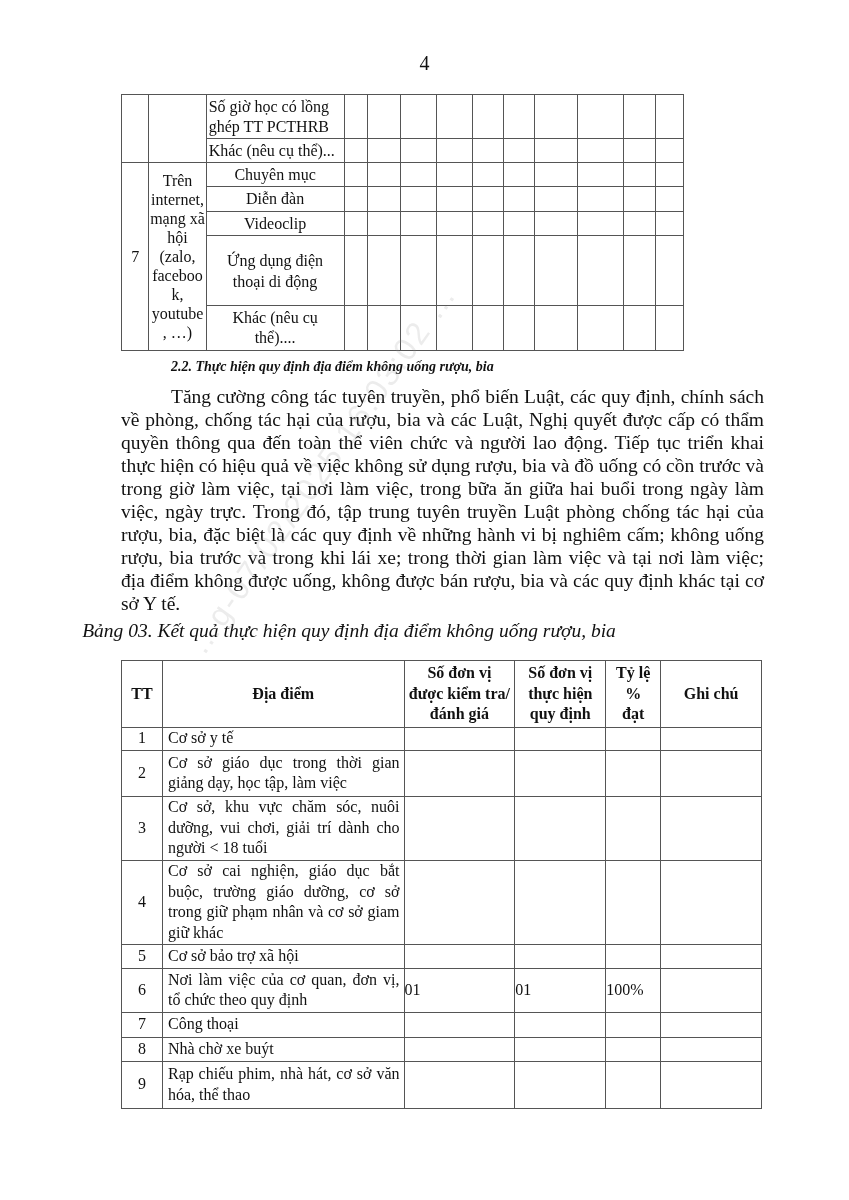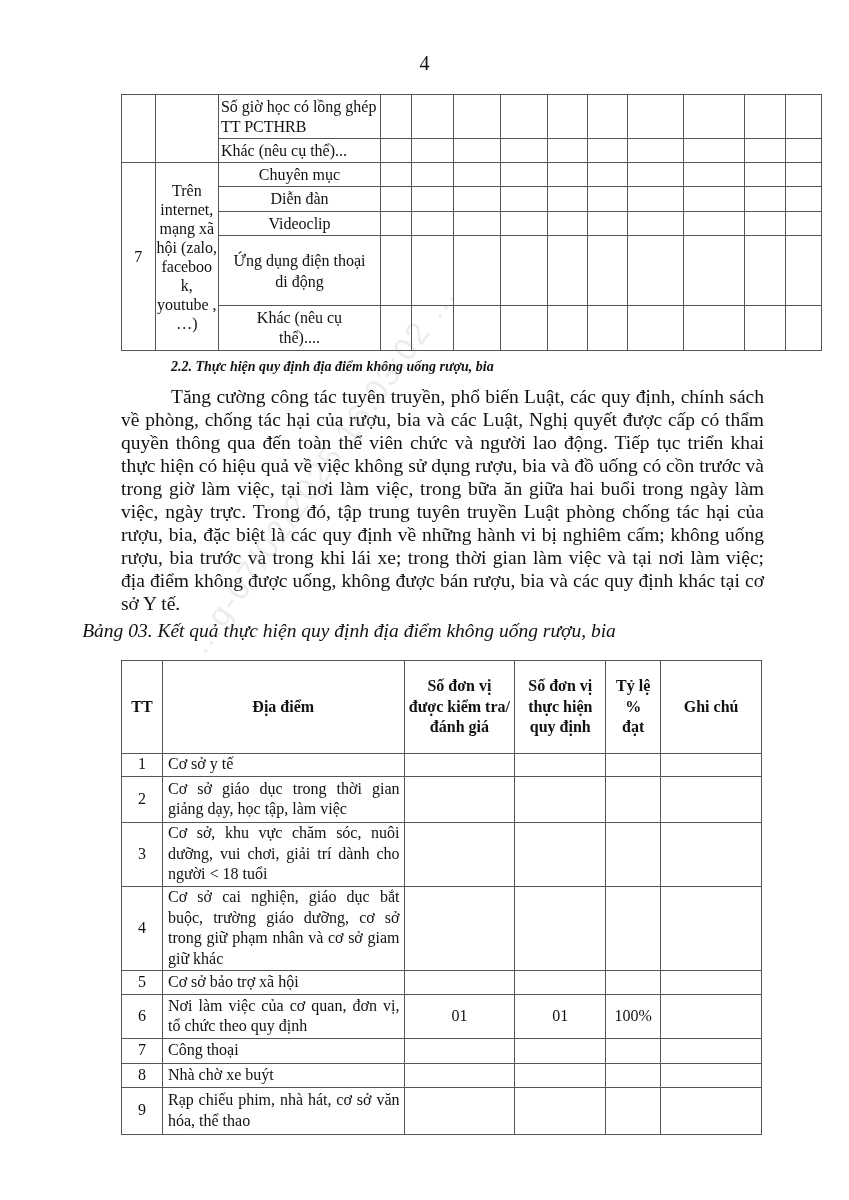--- a/index.html
+++ b/index.html
@@ -4,37 +4,37 @@
 <style>
   html, body { margin: 0; padding: 0; background: #ffffff; }
   body { width: 849px; height: 1200px; position: relative; overflow: hidden;
          font-family: "Liberation Serif", "DejaVu Serif", serif; color: #111; }
   .page-number { position: absolute; top: 52px; left: 0; width: 849px; text-align: center; font-size: 20px; }
 
   table { border-collapse: collapse; position: absolute; }
   td, th { border: 1px solid #555; padding: 0; font-weight: normal; }
 
   
-  #t1 { left: 121px; top: 94px; width: 701px; font-size: 16px; line-height: 20px; padding-left: 20px; }
+  #t1 { left: 121px; top: 94px; width: 563px; font-size: 16px; line-height: 20px; padding-left: 20px; }
   #t1 td { text-align: center; vertical-align: middle; }
   #t1 .c-left { text-align: left; padding-left: 2px; }
 
   
   .section-heading { position: absolute; left: 171px; top: 359px; font-size: 14px; font-weight: bold; white-space: nowrap; font-style: italic; }
   .paragraph { position: absolute; left: 121px; top: 385px; width: 643px; font-size: 19.5px; line-height: 23px;
                text-align: justify; text-indent: 50px; }
   .caption { position: absolute; left: 0; width: 698px; top: 620px; text-align: center; font-size: 19.5px; font-style: italic; }
 
   
   #t2 { left: 121px; top: 660px; width: 641px; font-size: 16px; line-height: 20.5px; }
   #t2 th { font-weight: bold; text-align: center; vertical-align: middle; }
   #t2 td { vertical-align: middle; }
   #t2 td.num { text-align: center; }
   #t2 td.name { text-align: justify; padding: 0 4px 0 5px; }
-  #t2 td.val { text-align: center; }
+  #t2 td.val { }
 
   .watermark { position: absolute; left: 180px; top: 640px; font-family: "Liberation Sans", sans-serif; font-size: 32px;
                color: rgba(150,150,150,0.18); transform: rotate(-55deg); transform-origin: left top; white-space: nowrap;
                pointer-events: none; letter-spacing: 2px; }
 </style>
 </head>
 <body>
 
 <div class="page-number">4</div>
 
@@ -163,21 +163,21 @@
       <col style="width:242px">
       <col style="width:111px">
     <col style="width:91px">
       <col style="width:55px">
       <col style="width:101px">
   </colgroup>
   <thead>
     <tr style="height:65px">
       <th>TT</th>
       <th>Địa điểm</th>
-      <th style="padding:15px 4px">Số đơn vị được kiểm tra/đánh giá</th>
+      <th style="padding:2px 4px">Số đơn vị được kiểm tra/đánh giá</th>
       <th style="padding:0 6px">Số đơn vị thực hiện quy định</th>
       <th style="padding:0 8px">Tỷ lệ % đạt</th>
       <th>Ghi chú</th>
     </tr>
   </thead>
   <tbody id="t2-body">
       <tr style="height: 23px;">
         <td class="num">1</td>
         <td class="name">Cơ sở y tế</td>
         <td class="val"></td>

